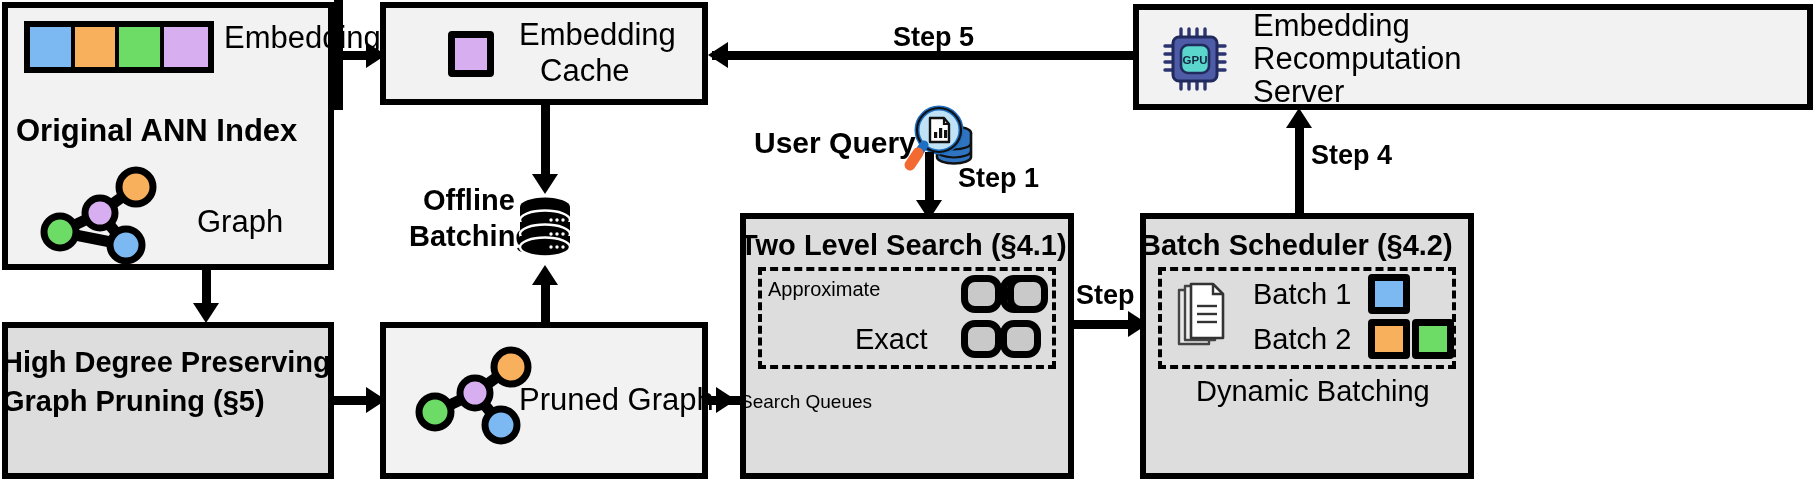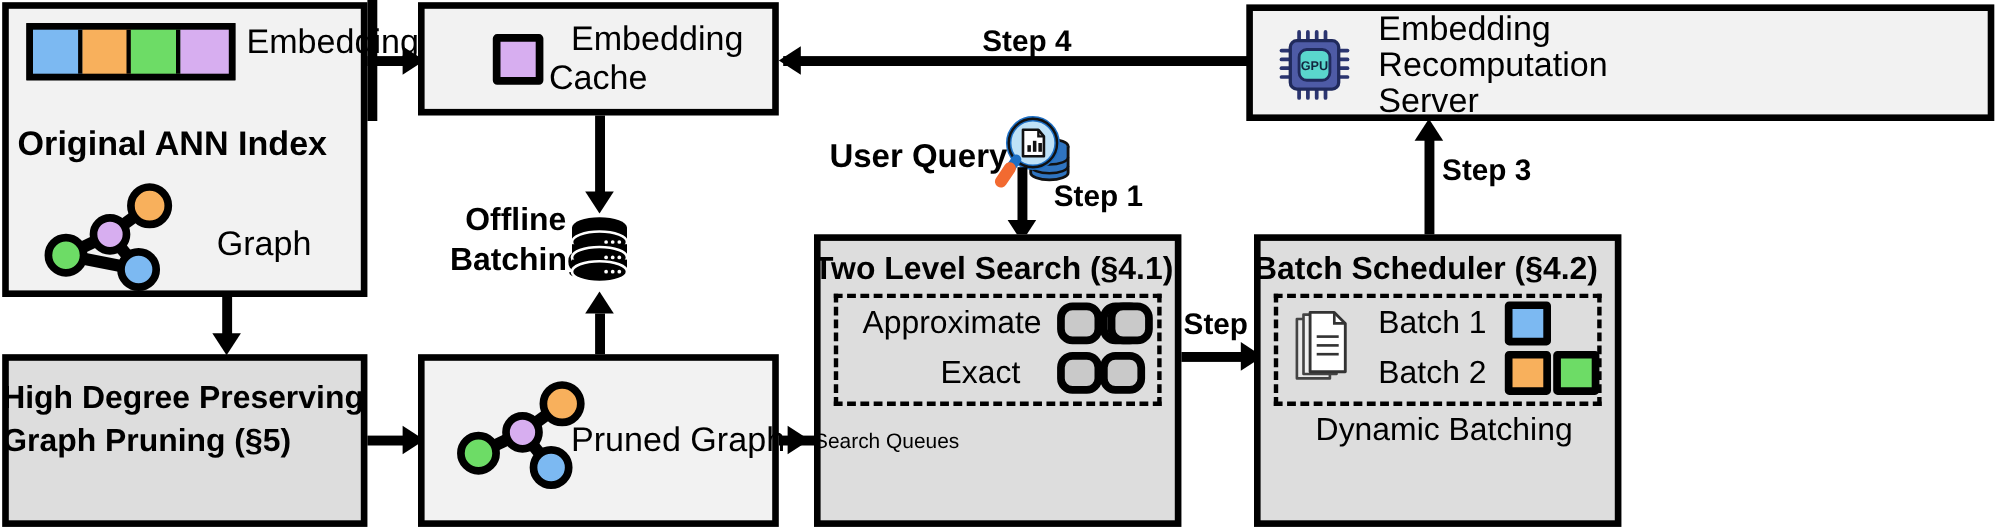--- a/index.html
+++ b/index.html
@@ -98,21 +98,21 @@
   <div class="vline" style="left:334px;top:0px;width:9px;height:110px;"></div>
   <div class="hline" style="left:334px;top:51px;width:38px;height:9px;"></div>
   <div class="arrowhead ah-right" style="left:366px;top:42px;"></div>
 
   <div class="hline" style="left:334px;top:396px;width:38px;height:9px;"></div>
   <div class="arrowhead ah-right" style="left:366px;top:387px;"></div>
 
   <div class="box" style="left:380px;top:2px;width:328px;height:103px;"></div>
   <div class="sq" style="left:448px;top:31px;width:46px;height:46px;background:#d7aef0;"></div>
   <div class="lbl" style="left:519px;top:18px;font-size:31px;">Embedding</div>
-  <div class="lbl" style="left:499px;top:54px;font-size:31px;">Cache</div>
+  <div class="lbl" style="left:540px;top:54px;font-size:31px;">Cache</div>
 
   <div class="lbl bold" style="left:423px;top:184px;font-size:29px;">Offline</div>
   <div class="lbl bold" style="left:409px;top:220px;font-size:29px;">Batching</div>
 
   <div class="icon" style="left:519px;top:196px;">
     <svg width="52" height="62" viewBox="0 0 52 62">
       <ellipse cx="26" cy="11" rx="25" ry="9.5" fill="#000"></ellipse>
       <rect x="1" y="11" width="50" height="13" fill="#000"></rect>
       <ellipse cx="26" cy="24" rx="25" ry="9.5" fill="#000" stroke="#fff" stroke-width="2.4"></ellipse>
       <rect x="1" y="26" width="50" height="12" fill="#000"></rect>
@@ -183,21 +183,21 @@
 
   <div class="lbl bold" style="left:958px;top:163px;font-size:27px;">Step 1</div>
   <div class="vline" style="left:925px;top:152px;width:9px;height:55px;"></div>
   <div class="arrowhead ah-down" style="left:916px;top:200px;"></div>
 
   <div class="box shaded" style="left:740px;top:213px;width:334px;height:266px;"></div>
   <div class="lbl bold center" style="left:740px;top:229px;width:334px;font-size:29px;">Two Level Search (§4.1)</div>
 
   <div class="dashed" style="left:758px;top:267px;width:298px;height:102px;"></div>
 
-  <div class="lbl" style="left:768px;top:278px;font-size:29px;margin-left:16px;">Approximate</div>
+  <div class="lbl" style="left:768px;top:278px;font-size:20px;">Approximate</div>
   <div class="rsq" style="left:961px;top:275px;width:41px;height:38px;"></div>
   <div class="rsq" style="left:1000px;top:275px;width:41px;height:38px;"></div>
   <div class="rsq" style="left:1007px;top:275px;width:41px;height:38px;"></div>
 
   <div class="lbl" style="left:855px;top:323px;font-size:29px;">Exact</div>
   <div class="rsq" style="left:961px;top:320px;width:41px;height:38px;"></div>
   <div class="rsq" style="left:1000px;top:320px;width:41px;height:38px;"></div>
 
   <div class="lbl center" style="left:740px;top:391px;width:334px;font-size:19px;">Search Queues</div>
 
@@ -224,21 +224,21 @@
 
   <div class="lbl" style="left:1253px;top:278px;font-size:29px;">Batch 1</div>
   <div class="sq" style="left:1368px;top:274px;width:42px;height:40px;background:#7cb9f2;"></div>
 
   <div class="lbl" style="left:1253px;top:323px;font-size:29px;">Batch 2</div>
   <div class="sq" style="left:1368px;top:319px;width:42px;height:40px;background:#f8b05c;"></div>
   <div class="sq" style="left:1412px;top:319px;width:42px;height:40px;background:#6ddc66;"></div>
 
   <div class="lbl center" style="left:1196px;top:375px;width:334px;font-size:29px;">Dynamic Batching</div>
 
-  <div class="lbl bold" style="left:1311px;top:140px;font-size:27px;">Step 3</div>
+  <div class="lbl bold" style="left:1311px;top:140px;font-size:27px;">Step 4</div>
   <div class="vline" style="left:1295px;top:125px;width:9px;height:88px;"></div>
   <div class="arrowhead ah-up" style="left:1286px;top:108px;"></div>
 
   <div class="box" style="left:1133px;top:4px;width:680px;height:106px;"></div>
 
   <div class="icon" style="left:1160px;top:24px;">
     <svg width="70" height="70" viewBox="0 0 70 70">
       <g stroke="#2b3570" stroke-width="3.4" stroke-linecap="round">
         <line x1="21" y1="5" x2="21" y2="14"></line>
           <line x1="29" y1="5" x2="29" y2="14"></line>
@@ -260,17 +260,17 @@
       <rect x="13" y="13" width="44" height="44" rx="6" fill="#4e5ba6" stroke="#202a5c" stroke-width="3"></rect>
       <rect x="21" y="21" width="28" height="28" rx="7" fill="#5ad6cd" stroke="#202a5c" stroke-width="2.6"></rect>
       <text x="35" y="40" font-family="'Liberation Sans', sans-serif" font-size="11.5" font-weight="bold" text-anchor="middle" fill="#12263f">GPU</text>
     </svg>
   </div>
 
   <div class="lbl" style="left:1253px;top:9px;font-size:31px;">Embedding</div>
   <div class="lbl" style="left:1253px;top:42px;font-size:31px;">Recomputation</div>
   <div class="lbl" style="left:1253px;top:75px;font-size:31px;">Server</div>
 
-  <div class="lbl bold" style="left:893px;top:22px;font-size:27px;">Step 4</div>
+  <div class="lbl bold" style="left:893px;top:22px;font-size:27px;">Step 5</div>
   <div class="hline" style="left:712px;top:51px;width:423px;height:9px;"></div>
   <div class="arrowhead ah-left" style="left:708px;top:42px;"></div>
 
 </div>
 
 </body></html>

